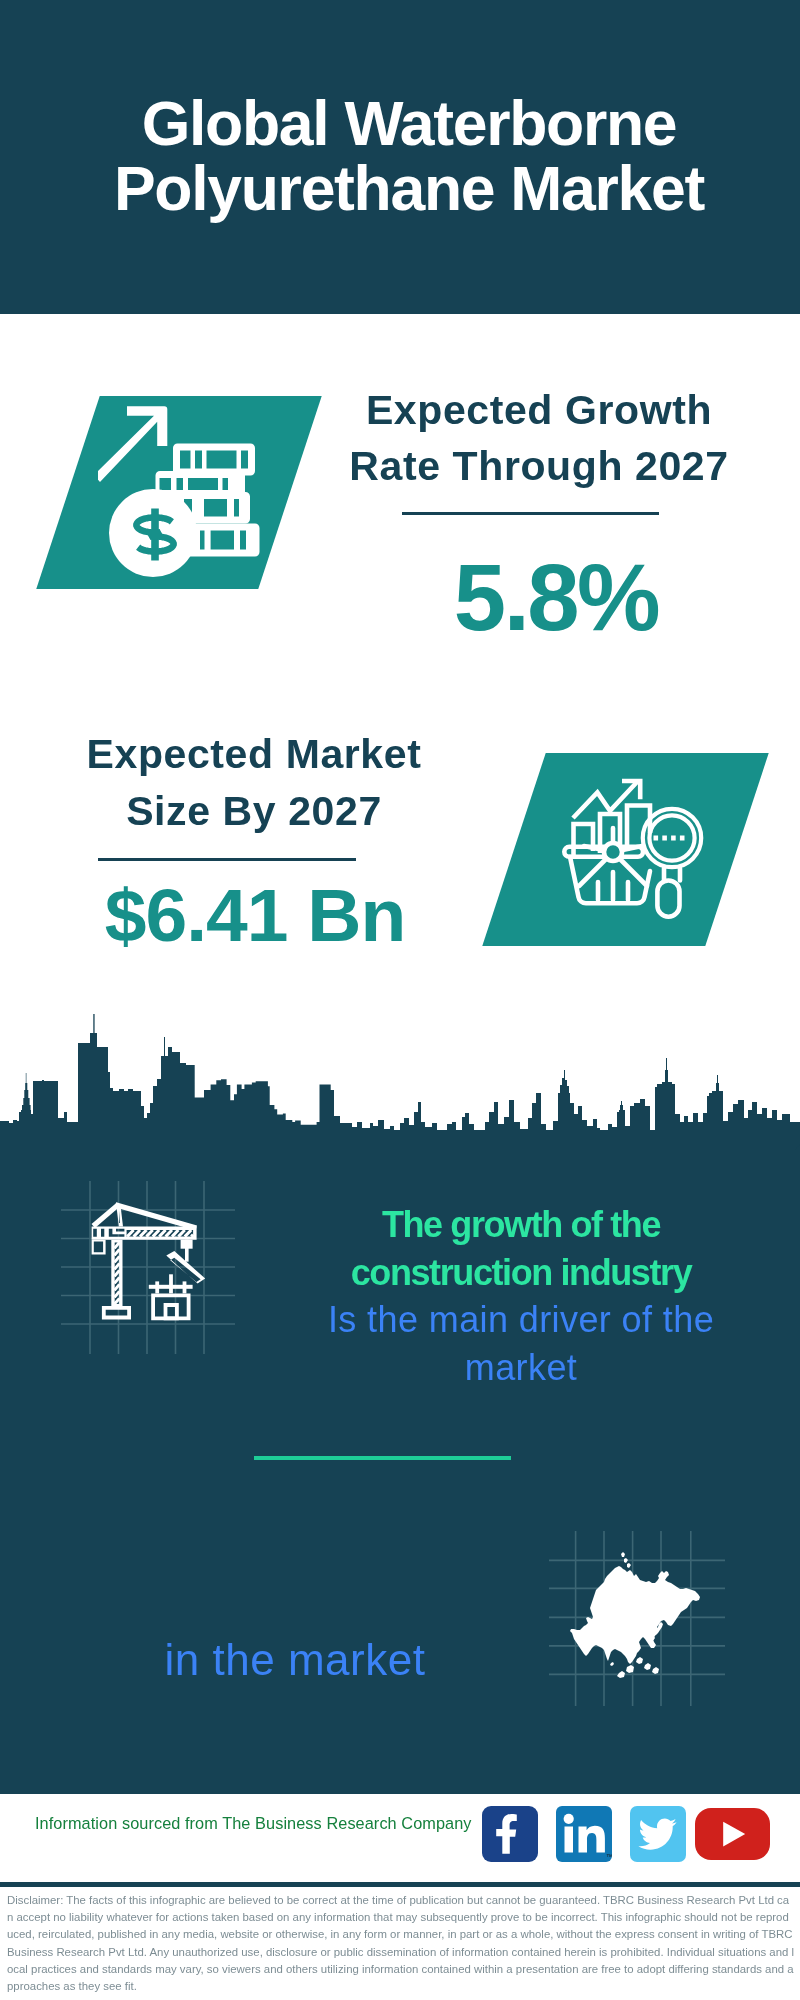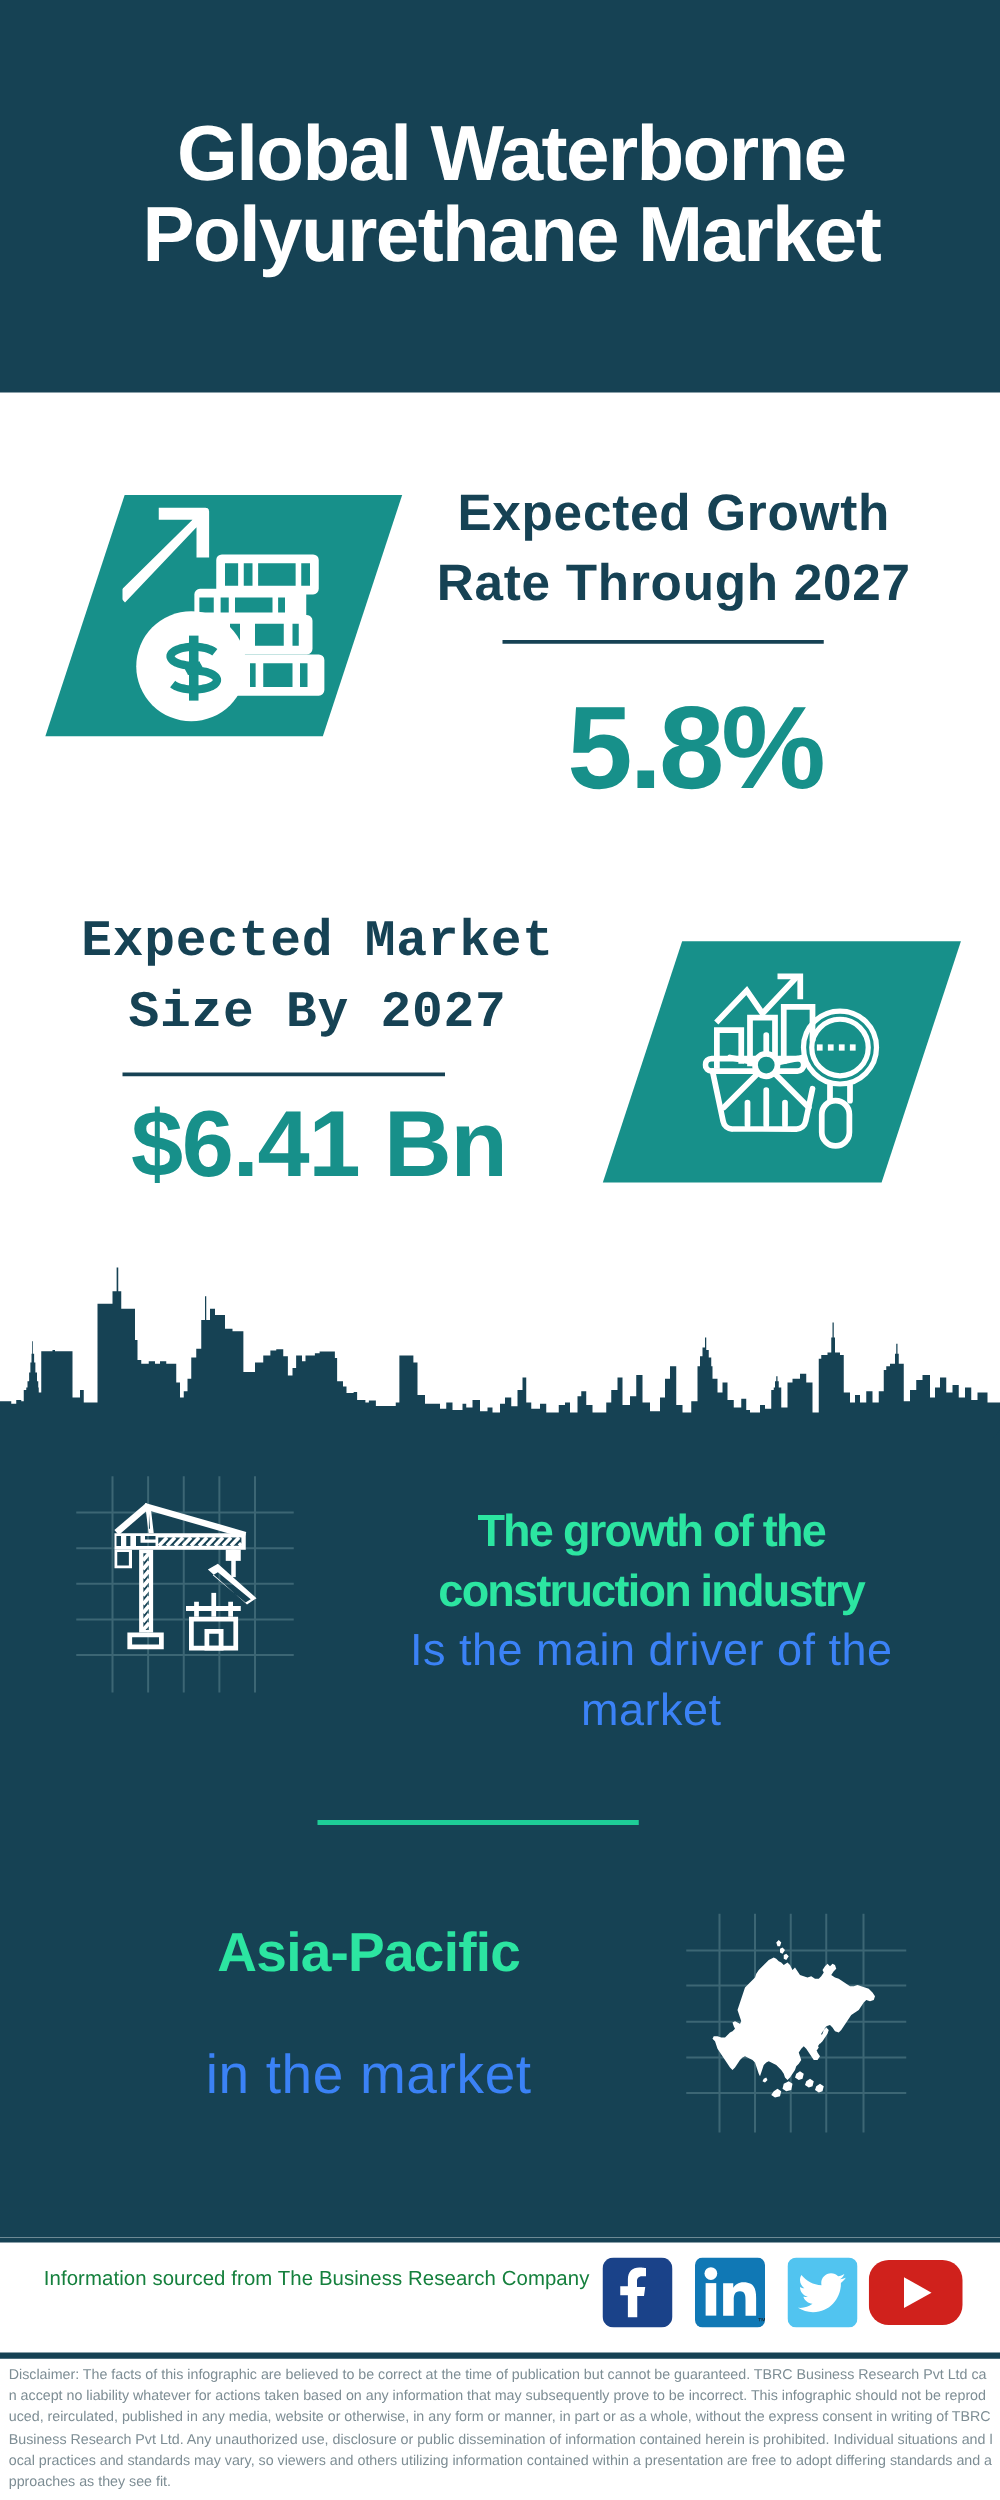--- a/index.html
+++ b/index.html
@@ -26,21 +26,21 @@
   .para2 { left:514px; top:753px; width:223px; height:193px; }
   .stat-rule { position:absolute; height:3px; background:#164254; }
   .stat-value { position:absolute; color:#17908A; font-weight:bold; text-align:center; }
 
   .s1-label { position:absolute; left:339px; top:382px; width:400px; text-align:center;
               color:#164254; font-weight:bold; font-size:41px; line-height:56px; letter-spacing:0.6px; }
   .s1-rule  { left:402px; top:512px; width:257px; }
   .s1-value { left:356px; top:551px; width:400px; font-size:94px; line-height:94px; letter-spacing:-2.5px; }
 
   .s2-label { position:absolute; left:54px; top:726px; width:400px; text-align:center;
-              color:#164254; font-weight:bold; font-size:41px; line-height:57px; letter-spacing:0.6px;font-family:Liberation Mono, monospace; }
+              color:#164254; font-weight:bold; font-size:41px; line-height:57px; letter-spacing:0.6px; }
   .s2-rule  { left:98px; top:858px; width:258px; }
   .s2-value { left:55px; top:878px; width:400px; font-size:75px; line-height:75px; letter-spacing:-1px; }
 
   .icon1 { position:absolute; left:98px; top:403px; }
   .icon2 { position:absolute; left:562px; top:775px; }
 
   
   .dark { position:absolute; left:0; top:1140px; width:800px; height:650px; background:#164254; }
 
   .skyline { position:absolute; left:0; top:1000px; width:800px; height:150px; }
@@ -259,21 +259,21 @@
   <div class="i1-text">
     <span class="grn">The growth of the</span><br>
     <span class="grn">construction industry</span><br>
     <span class="wht">Is the main driver of the</span><br>
     <span class="wht">market</span>
   </div>
 
   <div class="divider"></div>
 
   <div class="i2-text">
-    <span class="grn">Asia-Pacific</span><br>
+    <br>
     <br>
     <span class="wht">in the market</span>
   </div>
   <svg class="icon4" width="150" height="150" viewBox="0 0 150 150">
       <path fill="#ffffff" d="M62,32L65,30L67,32L69,36L71,34L73,37L75,40L78,41L81,42L84,41L87,43L90,43L92,41L94,38L93,36L95,33L97,31L99,33L101,31L103,32L104,35L102,37L100,40L103,42L106,43L109,45L112,47L115,49L118,49L121,48L124,49L127,50L130,51L133,54L135,57L134,60L131,61L128,60L126,62L124,65L122,68L119,70L116,72L114,75L112,78L110,81L108,84L106,86L103,85L101,82L99,80L96,81L94,84L92,87L93,90L92,93L90,96L88,99L89,102L91,105L89,108L86,108L84,105L82,102L80,99L78,97L76,99L74,102L75,105L76,108L74,111L72,113L71,116L69,119L67,122L65,124L63,122L62,119L60,116L58,114L56,112L54,111L52,110L50,109L48,110L46,112L45,115L44,118L43,121L42,119L41,116L40,113L39,110L37,108L35,107L33,106L31,105L29,106L27,108L25,111L23,114L21,116L19,114L17,111L15,108L13,105L11,102L9,99L8,96L7,93L5,91L6,89L9,89L12,90L15,90L17,88L19,86L21,85L23,83L22,81L21,78L23,77L25,78L27,79L28,77L27,74L26,71L25,68L26,65L27,62L28,59L29,56L30,53L31,50L33,48L35,46L37,44L39,42L40,39L42,36L44,34L46,32L48,30L50,28L52,27L54,26L56,27L58,29L60,30ZM56,14L58,12L60,14L59,17L57,17ZM59,19L61,18L63,20L61,23L59,22ZM62,24L64,23L66,25L64,28L62,27ZM94,84L96,82L98,84L97,87L95,90L93,93L91,95L89,93L91,90L93,87ZM87,97L89,96L90,98L88,101L86,100ZM72,119L75,117L78,119L77,123L74,124L71,122ZM80,125L83,123L86,125L85,129L82,130L79,128ZM88,129L91,127L94,129L93,133L90,134L87,132ZM62,127L66,125L69,127L68,132L64,133L61,131ZM54,133L57,131L60,133L59,137L55,138L52,136ZM46,123L48,122L49,124L47,126L45,125Z"></path>
     </svg>
 
   <div class="footer"></div>
   <div class="footer-rule2"></div>
   <div class="src-text">

